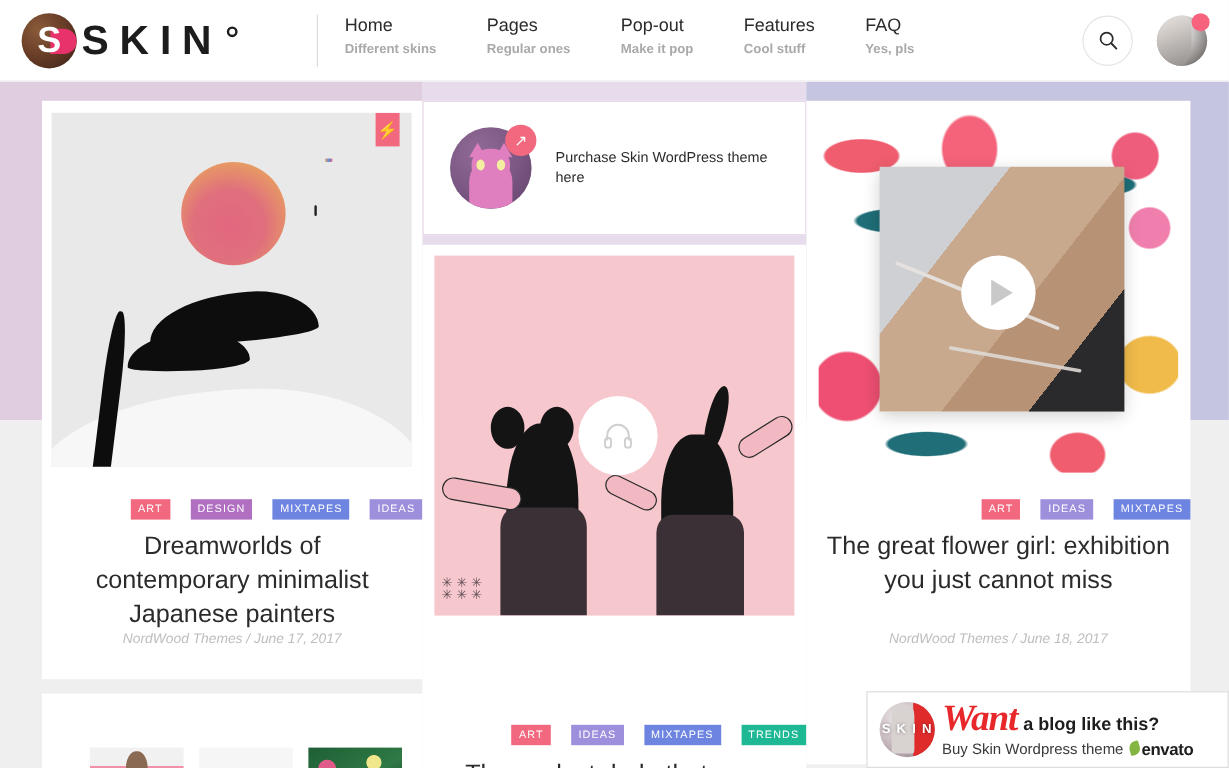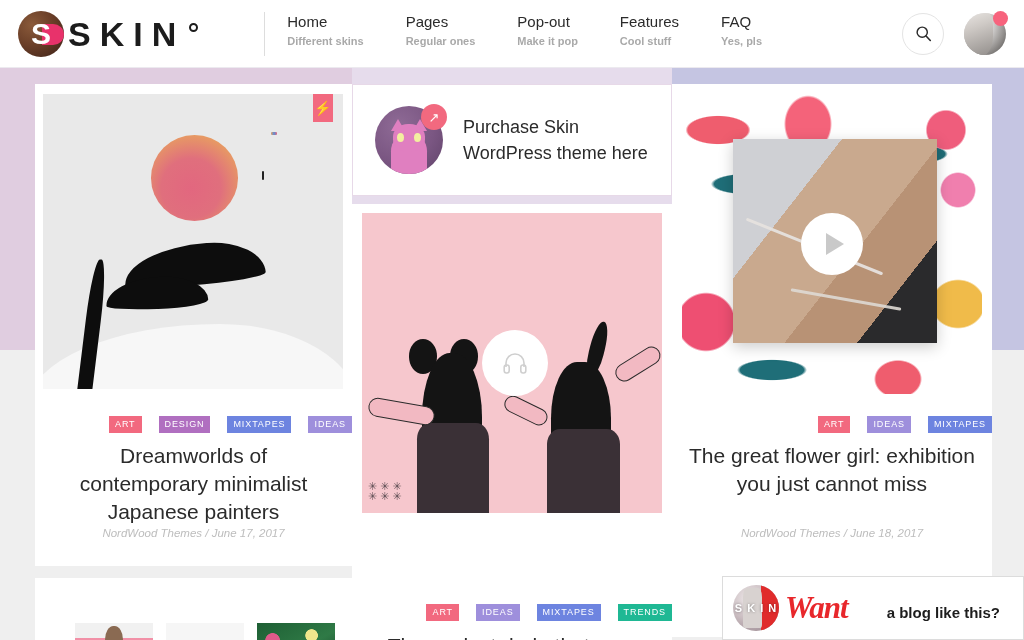--- a/index.html
+++ b/index.html
@@ -189,21 +189,21 @@
   .promo-cat .eye-l, .promo-cat .eye-r {
     position:absolute; top:40%; width:7px; height:9px; background:#f3efa0; border-radius:50%;
   }
   .promo-cat .eye-l { left: 33%; }
   .promo-cat .eye-r { right: 33%; }
   .promo-arrow {
     position:absolute; right:-4px; top:-2px; width:26px; height:26px; border-radius:50%;
     background:#f2697f; color:#fff; display:flex; align-items:center; justify-content:center;
     font-size:13px;
   }
-  .promo-text { margin-left: 20px; font-size: 18px; color: #2b2b2b; line-height: 1.45; max-width: 190px; }
+  .promo-text { margin-left: 20px; font-size: 12px; color: #2b2b2b; line-height: 1.45; max-width: 190px; }
 
   
   .card-mid { left: 352px; top: 136px; width: 320px; height: 504px; }
   .art-mid {
     position: absolute; left: 10px; top: 9px; width: 300px; height: 300px;
     background: #f6c7cd; overflow: hidden;
   }
   .art-mid .hp {
     position:absolute; left:40%; top:39%; width:22%; height:22%;
     background:#fff; border-radius:50%; display:flex; align-items:center; justify-content:center;
@@ -283,21 +283,21 @@
   .banner-av {
     width:46px; height:46px; border-radius:50%; margin-left:10px; flex:none; position:relative;
     overflow:hidden;
     background: radial-gradient(circle at 35% 30%, #efe9ea 0%, #cbbec2 45%, #8e7b84 100%);
   }
   .banner-av .red { position:absolute; right:-6%; top:0; width:46%; height:100%; background:#e02b2b; }
   .banner-av .skin { position:absolute; left:22%; top:6%; width:40%; height:88%; background:#d8d2d0; border-radius:22% 22% 10% 10%; }
   .banner-av .sk { position:absolute; inset:0; display:flex; align-items:center; justify-content:center;
       color:#fff; font-size:11px; font-weight:700; letter-spacing:1px; text-shadow:0 0 3px rgba(0,0,0,.4); }
   .banner-body { margin-left: 6px; }
-  .banner-line1 { display:flex; align-items:baseline;gap:34px; }
+  .banner-line1 { display:flex; align-items:baseline; }
   .banner-want {
     font-family: "Liberation Serif", serif; font-style: italic; font-weight:700;
     font-size: 31px; color:#e8272b; line-height: 26px; letter-spacing:-1px;
   }
   .banner-rest { font-size: 15px; font-weight:700; color:#1d1d1d; margin-left: 5px; }
   .banner-line2 { font-size: 12.5px; color:#3a3a3a; margin-top: 4px; display:flex; align-items:center; }
   .envato-leaf {
     display:inline-block; width:9px; height:11px; background:#82b541; margin: 0 1px 0 5px;
     border-radius: 60% 10% 55% 10%; transform: rotate(-18deg);
   }
@@ -486,14 +486,19 @@
   <div class="banner-av">
     <div class="red"></div>
     <div class="skin"></div>
     <div class="sk">S K I N</div>
   </div>
   <div class="banner-body">
     <div class="banner-line1">
       <span class="banner-want">Want</span>
       <span class="banner-rest">a blog like this?</span>
     </div>
+    <div class="banner-line2">
+      <span>Buy Skin Wordpress theme</span>
+      <span class="envato-leaf"></span>
+      <span class="envato-word">envato</span>
+    </div>
   </div>
 </div>
 
 </body></html>

